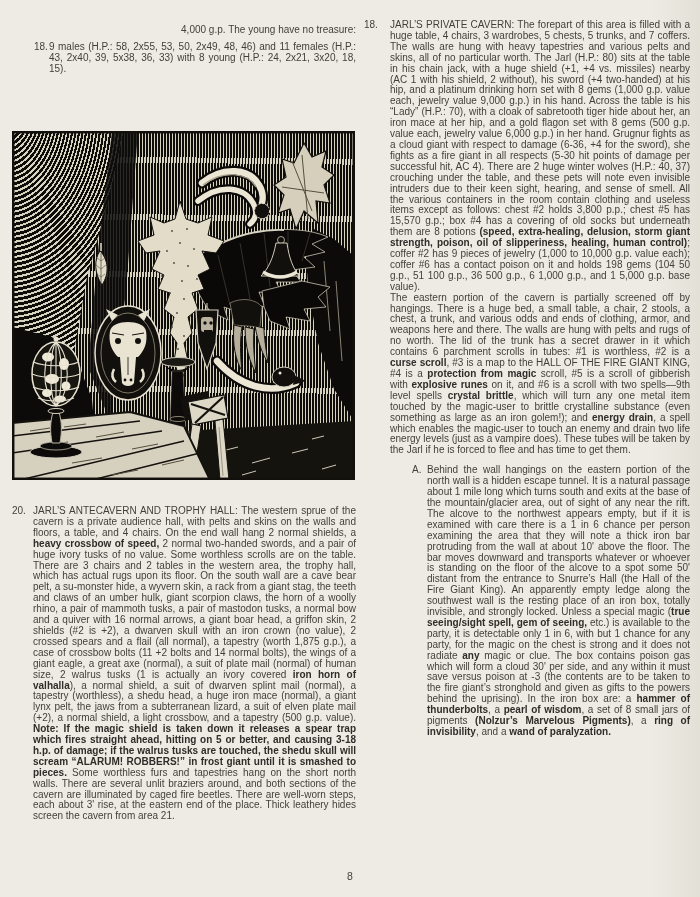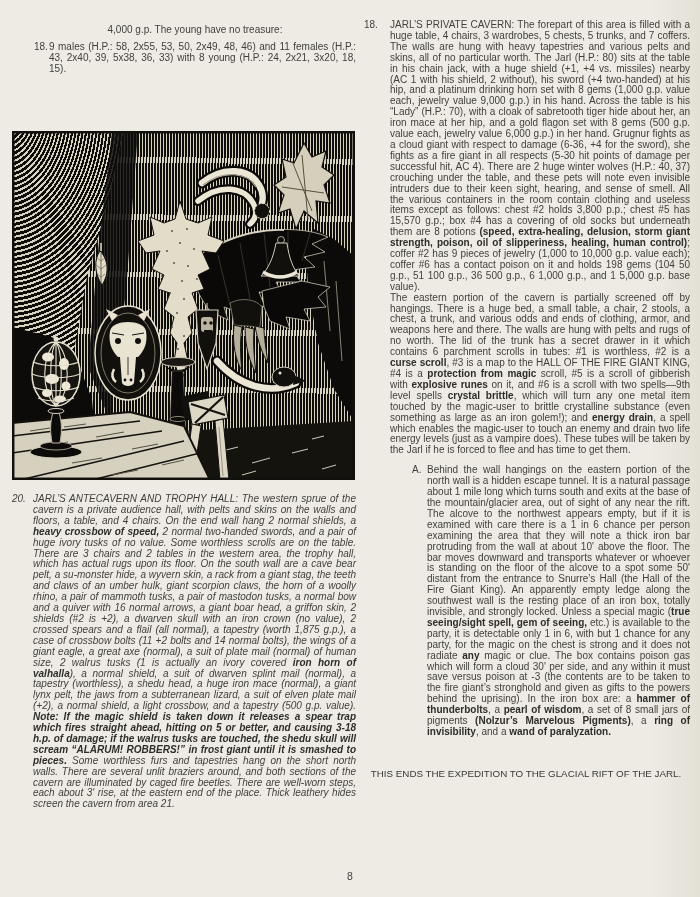--- a/index.html
+++ b/index.html
@@ -3,33 +3,33 @@
 <meta charset="utf-8">
 <style>
   html,body{margin:0;padding:0;background:#dedbd2;}
   .page{position:relative;width:700px;height:897px;margin:0 auto;overflow:hidden;
         background:linear-gradient(90deg,#edebe4 0,#edebe4 93%,#e3e0d6 100%);
         font-family:"Liberation Sans",sans-serif;color:#413f3a;}
   .txt{font-size:10px;line-height:10.9px;text-align:justify;}
   .b{font-weight:bold;color:#2f2d29;}
   
   .intro{position:absolute;left:34px;top:25px;width:322px;}
-  .intro .lead{margin-bottom:6px;text-align:center;}
+  .intro .lead{margin-bottom:6px;text-align:right;}
   .entry{position:relative;padding-left:15px;margin-bottom:6px;}
   .entry .num{position:absolute;left:0;top:0;}
   
   .illu{position:absolute;left:12px;top:131px;width:343px;height:349px;background:#0e0d0a;}
   .illu .hatch{position:absolute;left:2px;top:2px;right:2px;bottom:2px;
         background:repeating-linear-gradient(91deg,#0e0d0a 0 1.9px,#d8d2c1 1.9px 3px);}
   .illu .swirl{position:absolute;left:2px;top:2px;width:182px;height:302px;
         background:repeating-radial-gradient(ellipse 130% 115% at -5% -8%,#0e0d0a 0 2px,#d8d2c1 2px 3.4px);
         clip-path:polygon(0 0,60% 0,52% 22%,40% 48%,33% 72%,30% 100%,0 100%);}
   .illu svg{position:absolute;left:0;top:0;}
   
-  .sec20{position:absolute;left:12px;top:494px;width:344px;padding-left:21px;box-sizing:border-box;font-style:italic;}
+  .sec20{position:absolute;left:12px;top:506px;width:344px;padding-left:21px;box-sizing:border-box;}
   .sec20 .num{position:absolute;left:0;top:0;}
   
   .colright{position:absolute;left:362px;top:20px;width:328px;}
   .sec21{position:relative;padding-left:28px;}
   .sec21 .num{position:absolute;left:2px;top:0;}
   .p2{margin-top:0;}
   .pa{position:relative;padding-left:37px;margin-top:9px;}
   .pa .num{position:absolute;left:22px;top:0;}
   .closing{margin-top:30px;text-align:center;font-size:9.8px;line-height:11px;color:#3a3834;}
   .pagenum{position:absolute;left:0;top:870px;width:700px;text-align:center;font-size:10.5px;color:#413f3a;}
@@ -217,17 +217,16 @@
   <div class="colright txt">
     <div class="sec21">
       <span class="num">18.</span>
       <div><span>JARL’S PRIVATE CAVERN: The forepart of this area is filled with a huge table, 4 chairs, 3 wardrobes, 5 chests, 5 trunks, and 7 coffers. The walls are hung with heavy tapestries and various pelts and skins, all of no particular worth. The Jarl (H.P.: 80) sits at the table in his chain jack, with a huge shield (+1, +4 vs. missiles) nearby (AC 1 with his shield, 2 without), his sword (+4 two-handed) at his hip, and a platinum drinking horn set with 8 gems (1,000 g.p. value each, jewelry value 9,000 g.p.) in his hand. Across the table is his “Lady” (H.P.: 70), with a cloak of sabretooth tiger hide about her, an iron mace at her hip, and a gold flagon set with 8 gems (500 g.p. value each, jewelry value 6,000 g.p.) in her hand. Grugnur fights as a cloud giant with respect to damage (6-36, +4 for the sword), she fights as a fire giant in all respects (5-30 hit points of damage per successful hit, AC 4). There are 2 huge winter wolves (H.P.: 40, 37) crouching under the table, and these pets will note even invisible intruders due to their keen sight, hearing, and sense of smell. All the various containers in the room contain clothing and useless items except as follows: chest #2 holds 3,800 p.p.; chest #5 has 15,570 g.p.; box #4 has a covering of old socks but underneath them are 8 potions </span><span class="b">(speed, extra-healing, delusion, storm giant strength, poison, oil of slipperiness, healing, human control)</span><span>; coffer #2 has 9 pieces of jewelry (1,000 to 10,000 g.p. value each); coffer #6 has a contact poison on it and holds 198 gems (104 50 g.p., 51 100 g.p., 36 500 g.p., 6 1,000 g.p., and 1 5,000 g.p. base value).</span></div>
       <div class="p2"><span>The eastern portion of the cavern is partially screened off by hangings. There is a huge bed, a small table, a chair, 2 stools, a chest, a trunk, and various odds and ends of clothing, armor, and weapons here and there. The walls are hung with pelts and rugs of no worth. The lid of the trunk has a secret drawer in it which contains 6 parchment scrolls in tubes: #1 is worthless, #2 is a </span><span class="b">curse scroll</span><span>, #3 is a map to the HALL OF THE FIRE GIANT KING, #4 is a </span><span class="b">protection from magic</span><span> scroll, #5 is a scroll of gibberish with </span><span class="b">explosive runes</span><span> on it, and #6 is a scroll with two spells—9th level spells </span><span class="b">crystal brittle</span><span>, which will turn any one metal item touched by the magic-user to brittle crystalline substance (even something as large as an iron golem!); and </span><span class="b">energy drain</span><span>, a spell which enables the magic-user to touch an enemy and drain two life energy levels (just as a vampire does). These tubes will be taken by the Jarl if he is forced to flee and has time to get them.</span></div>
       <div class="pa">
         <span class="num">A.</span>
         <span><span>Behind the wall hangings on the eastern portion of the north wall is a hidden escape tunnel. It is a natural passage about 1 mile long which turns south and exits at the base of the mountain/glacier area, out of sight of any near the rift. The alcove to the northwest appears empty, but if it is examined with care there is a 1 in 6 chance per person examining the area that they will note a thick iron bar protruding from the wall at about 10' above the floor. The bar moves downward and transports whatever or whoever is standing on the floor of the alcove to a spot some 50' distant from the entrance to Snurre’s Hall (the Hall of the Fire Giant King). An apparently empty ledge along the southwest wall is the resting place of an iron box, totally invisible, and strongly locked. Unless a special magic (</span><span class="b">true seeing/sight spell, gem of seeing,</span><span> etc.) is available to the party, it is detectable only 1 in 6, with but 1 chance for any party, for the magic on the chest is strong and it does not radiate </span><span class="b">any</span><span> magic or clue. The box contains poison gas which will form a cloud 30' per side, and any within it must save versus poison at -3 (the contents are to be taken to the fire giant’s stronghold and given as gifts to the powers behind the uprising). In the iron box are: a </span><span class="b">hammer of thunderbolts</span><span>, a </span><span class="b">pearl of wisdom</span><span>, a set of 8 small jars of pigments </span><span class="b">(Nolzur’s Marvelous Pigments)</span><span>, a </span><span class="b">ring of invisibility</span><span>, and a </span><span class="b">wand of paralyzation.</span></span>
       </div>
     </div>
-    <div class="closing">THIS ENDS THE EXPEDITION TO THE GLACIAL RIFT OF THE JARL.</div>
   </div>
 
   <div class="pagenum">8</div>
 </div>
 
 </body></html>

